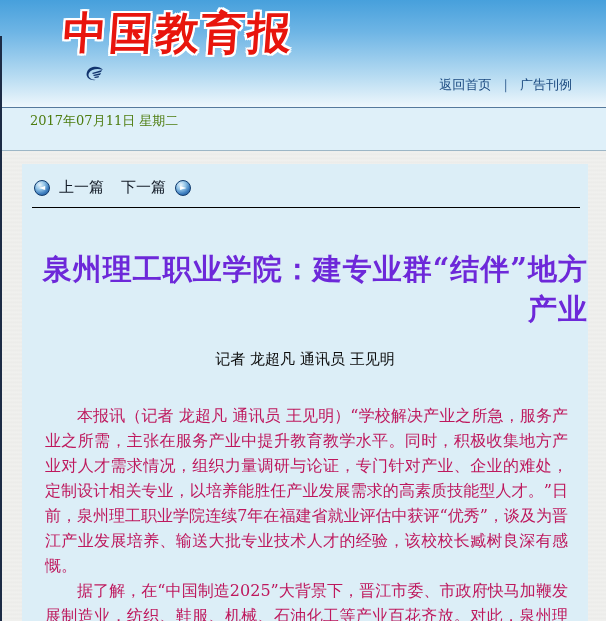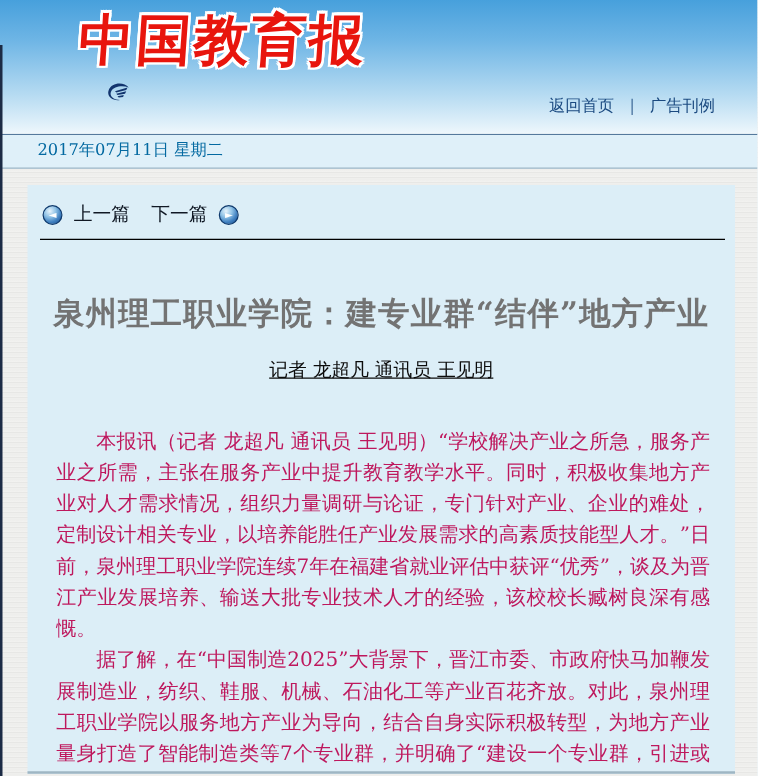--- a/index.html
+++ b/index.html
@@ -31,24 +31,24 @@
     color:#12346e; font-weight:bold; font-size:13px; letter-spacing:1px;
     font-family:"Liberation Serif",serif;
   }
   .header-links{
     position:absolute; right:34px; bottom:13px;
     font-size:13px; color:#1b4a80; display:flex; gap:8px; align-items:center;font-family:Liberation Mono, monospace;
   }
   .header-links a{ color:#1b4a80; text-decoration:none; cursor:pointer; }
   
   .date-bar{
-    height:28px; line-height:26px; padding-left:30px;
+    height:44px; line-height:26px; padding-left:30px;
     background:#dff0f9;
     border-top:1px solid #55799c; border-bottom:1px solid #9db6c6;
-    font-size:13px; color:#0369a1;
+    font-size:13px; color:#4d7c0f;
   }
   
   .content-wrap{ padding:13px 18px 0 22px; }
   .content-box{
     width:566px; height:471px; background:#dceef7;
     border-bottom:2px solid #9fb6c3; overflow:hidden;
     padding-top:8px;
   }
   .nav-row{
     display:flex; align-items:center; gap:9px;
@@ -58,24 +58,24 @@
   .nav-icon{
     width:16px; height:16px; border-radius:50%;
     background:radial-gradient(circle at 35% 28%,#e8f4fc 0%,#8fc2e6 35%,#3f7fc0 65%,#174a86 100%);
     border:1px solid #0f3a6d;
     display:inline-flex; align-items:center; justify-content:center;
     color:#fff; font-size:8px; line-height:1; cursor:pointer;
     font-family:"DejaVu Sans",sans-serif;
   }
   .rule{ border:0; border-top:1px solid #000; margin:5px 8px 0 10px; }
   .article-title{
-    margin-top:42px; text-align:center;
-    font-size:25px; font-weight:bold; color:#737373; letter-spacing:1px;
+    margin-top:42px; text-align:right;
+    font-size:29px; font-weight:bold; color:#6d28d9; letter-spacing:1px;
   }
-  .byline{ margin-top:20px; text-align:center; font-size:15px; color:#0c0c0c;text-decoration:underline; }
+  .byline{ margin-top:20px; text-align:center; font-size:15px; color:#0c0c0c; }
   .body-text{ margin-top:34px; padding:0 20px 0 23px; }
   .body-text p{
     font-size:16px; line-height:25px; color:#be185d;
     text-indent:2em; text-align:justify;
   }
 </style>
 </head>
 <body>
 
 <div class="left-border"></div>

